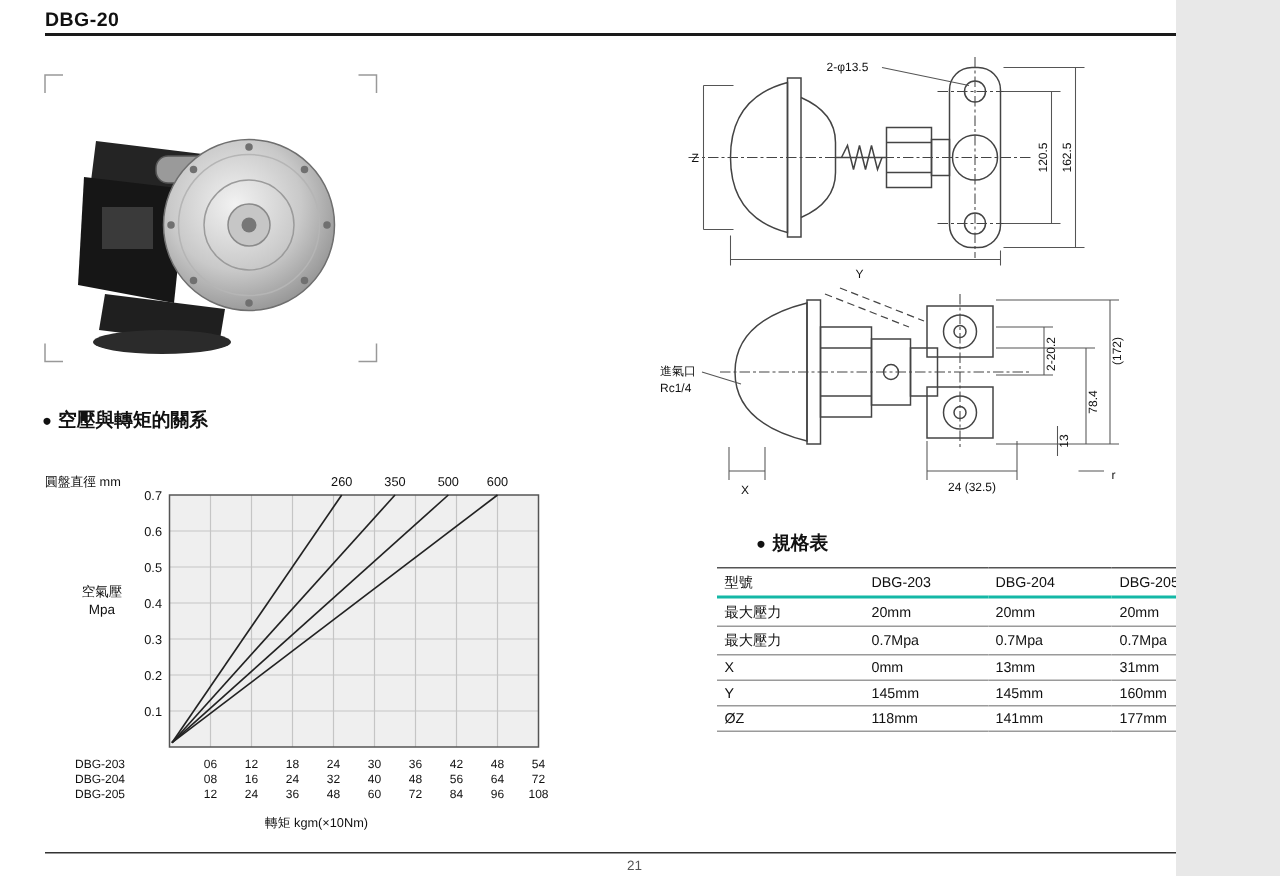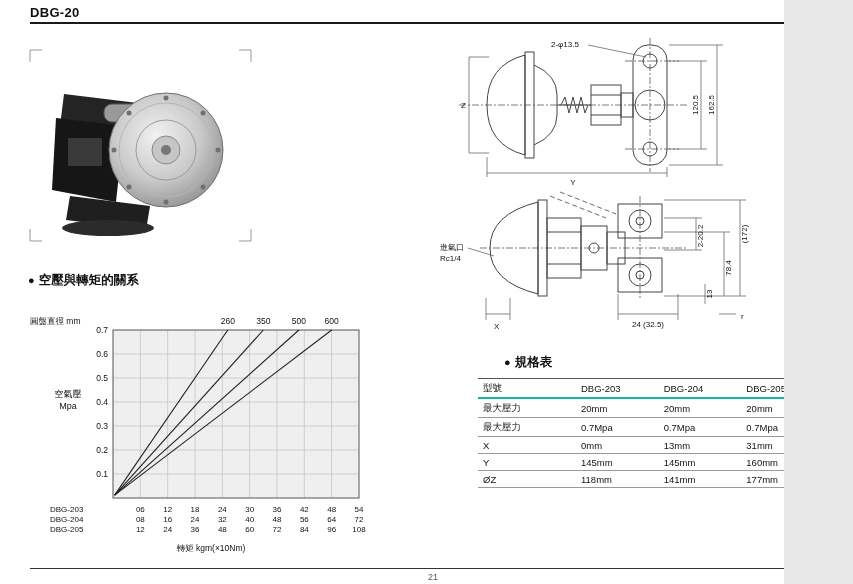--- a/index.html
+++ b/index.html
@@ -18,21 +18,21 @@
   .dim{stroke:#555;stroke-width:.7;}
   .dimtext{font-size:8px;fill:#111;}
   
   .spec-table{left:478px;top:378px;width:346px;border-collapse:collapse;table-layout:fixed;
               font-size:9.5px;border-top:1px solid #555;border-bottom:1px solid #555;}
   .spec-table th,.spec-table td{font-weight:normal;text-align:left;padding:3px 5px 2px 5px;
               border-bottom:1px solid #9a9a9a;white-space:nowrap;overflow:hidden;}
   .spec-table thead th{border-bottom:2px solid #14b8a6;}
   .spec-table col.c0{width:98px;}
   .footer-rule{left:30px;top:568px;width:793px;height:1px;background:#333;}
-  .page-num{left:418px;top:572px;font-size:9px;color:#555;width:20px;text-align:right;}
+  .page-num{left:418px;top:572px;font-size:9px;color:#555;width:20px;text-align:left;}
 </style>
 </head>
 <body>
 
 <div class="page">
 
   <div class="abs page-title">DBG-20</div>
   <div class="abs title-rule"></div>
 
   <svg class="abs" style="left:28px;top:48px" width="225" height="195" viewBox="0 0 225 195">

